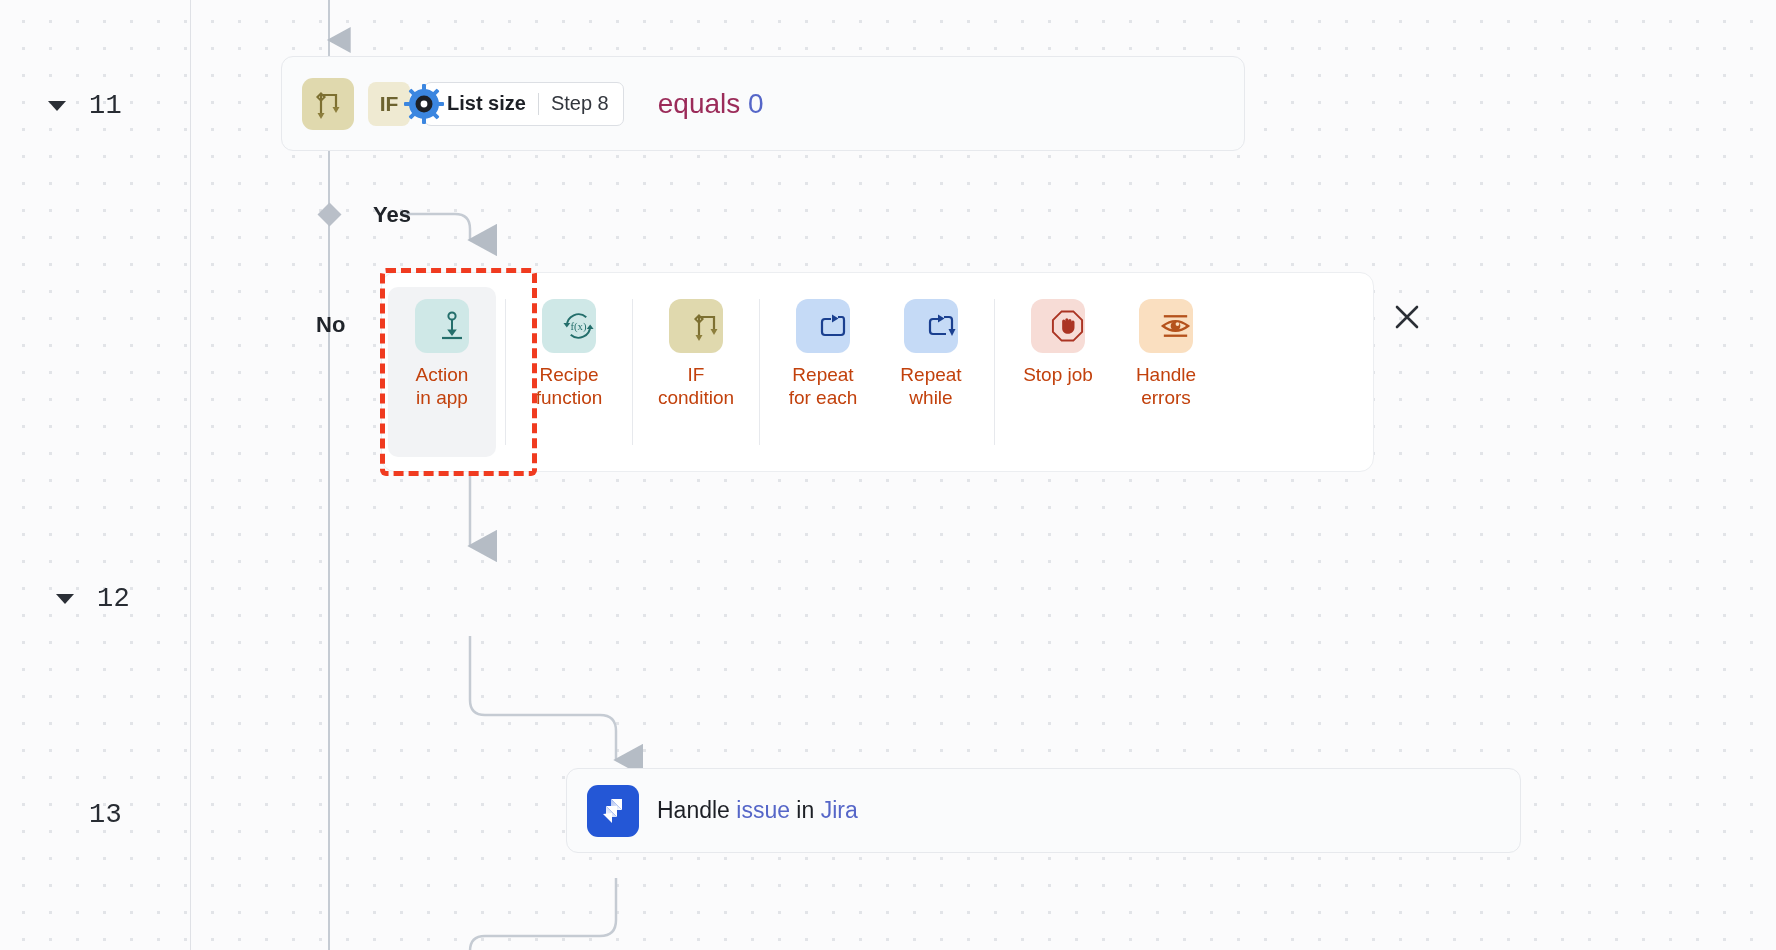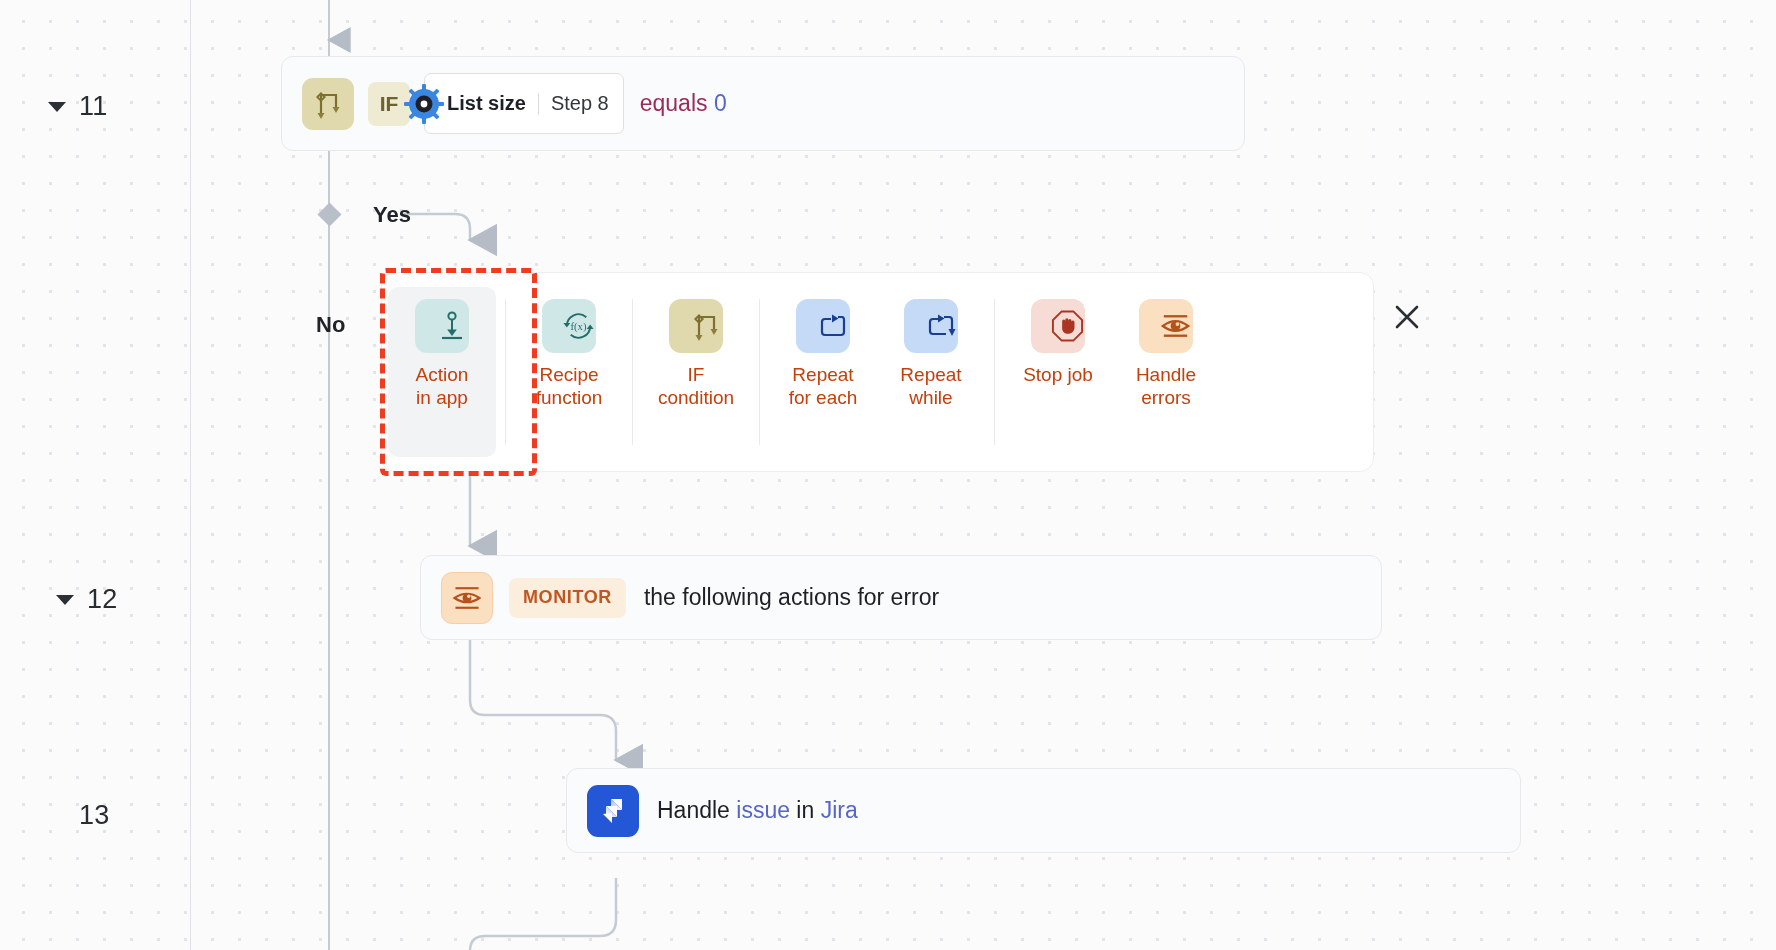--- a/index.html
+++ b/index.html
@@ -25,23 +25,23 @@
     background:#dfe1e6;
   }
   #trunk-line {
     position:absolute; left:328px; top:0; width:2px; height:950px;
     background:#c5cbd3;
   }
 
   
   .step-num {
     position:absolute;
-    display:flex; align-items:center; gap:13px;
+    display:flex; align-items:center; gap:23px;
     color:#282c33; font-size:27px; letter-spacing:.2px;
-    font-family:Liberation Sans, sans-serif;
+    font-family:Liberation Mono, monospace;
   }
   .caret {
     width:0;height:0;
     border-left:9px solid transparent;
     border-right:9px solid transparent;
     border-top:10px solid #2b2f36;
     cursor:pointer;
   }
   .caret.hidden { visibility:hidden; }
 
@@ -72,34 +72,34 @@
     width:42px;height:44px;margin-left:14px;
     background:#efead2; color:#6d6330; font-size:21px;
   }
   .tag-monitor {
     height:40px;padding:0 14px;margin-left:16px;
     background:#fbeedc; color:#c05621; font-size:18px; letter-spacing:.6px;
   }
 
   .pill {
     display:flex; align-items:center;
-    height:61px; margin-left:14px;
+    height:44px; margin-left:14px;
     border:1px solid #dcdfe4; border-radius:7px;
     background:#ffffff; padding:0 14px 0 22px;
     position:relative; flex:0 0 auto;
   }
   .pill .gear {
     position:absolute; left:-23px; top:50%; transform:translateY(-50%);
     width:44px;height:44px;
   }
   .pill .p-main { font-size:20px; font-weight:bold; color:#1d2026; }
   .pill .p-div  { width:1px;height:22px;background:#d7dade;margin:0 12px; }
   .pill .p-sub  { font-size:20px; color:#32363d; }
 
-  .expr { margin-left:16px; font-size:23px; }
+  .expr { margin-left:34px; font-size:28px; }
   .expr .op  { color:#9b2b59; }
   .expr .val { color:#5566c8; }
 
   .card-text { margin-left:18px; font-size:23px; color:#1d2026; }
   .card-text .lnk { color:#5566c8; }
 
   
   #picker {
     position:absolute;
     background:#ffffff;
@@ -338,33 +338,20 @@
   </div>
 
   <div id="select-ring" style="left:380px;top:268px;width:157px;height:208px;"></div>
 
   <div id="close-x" style="left:1390px;top:300px;">
     <svg width="30" height="30" viewBox="0 0 30 30">
       <path d="M5,5 L25,25 M25,5 L5,25" stroke="#2b2f36" stroke-width="2.6" stroke-linecap="round"></path>
     </svg>
   </div>
 
-  <div class="card" style="left:420px;top:555px;width:962px;height:85px;">
-    <div class="sq-icon icon-mon">
-      <svg width="32" height="32" viewBox="0 0 36 36">
-        <path d="M5,7 L31,7" stroke="#b5521c" stroke-width="2.4"></path>
-        <path d="M5,29 L31,29" stroke="#b5521c" stroke-width="2.4"></path>
-        <path d="M4,18 Q18,8.5 32,18 Q18,27.5 4,18 Z" fill="none" stroke="#b5521c" stroke-width="2.4"></path>
-        <circle cx="18" cy="18" r="5" fill="#b5521c"></circle>
-        <circle cx="20" cy="16" r="1.9" fill="#fadfc0"></circle>
-      </svg>
-    </div>
-    <div class="tag tag-monitor">MONITOR</div>
-    <div class="card-text">the following actions for error</div>
-  </div>
 
   <div class="card" style="left:566px;top:768px;width:955px;height:85px;">
     <div class="sq-icon icon-jira">
       <svg width="36" height="36" viewBox="0 0 36 36">
         <defs>
           <linearGradient id="jg1" x1="0" y1="0" x2="1" y2="1">
             <stop offset="0%" stop-color="#a9bdf0"></stop>
               <stop offset="100%" stop-color="#ffffff"></stop>
           </linearGradient>
           <linearGradient id="jg2" x1="1" y1="0" x2="0" y2="1">

